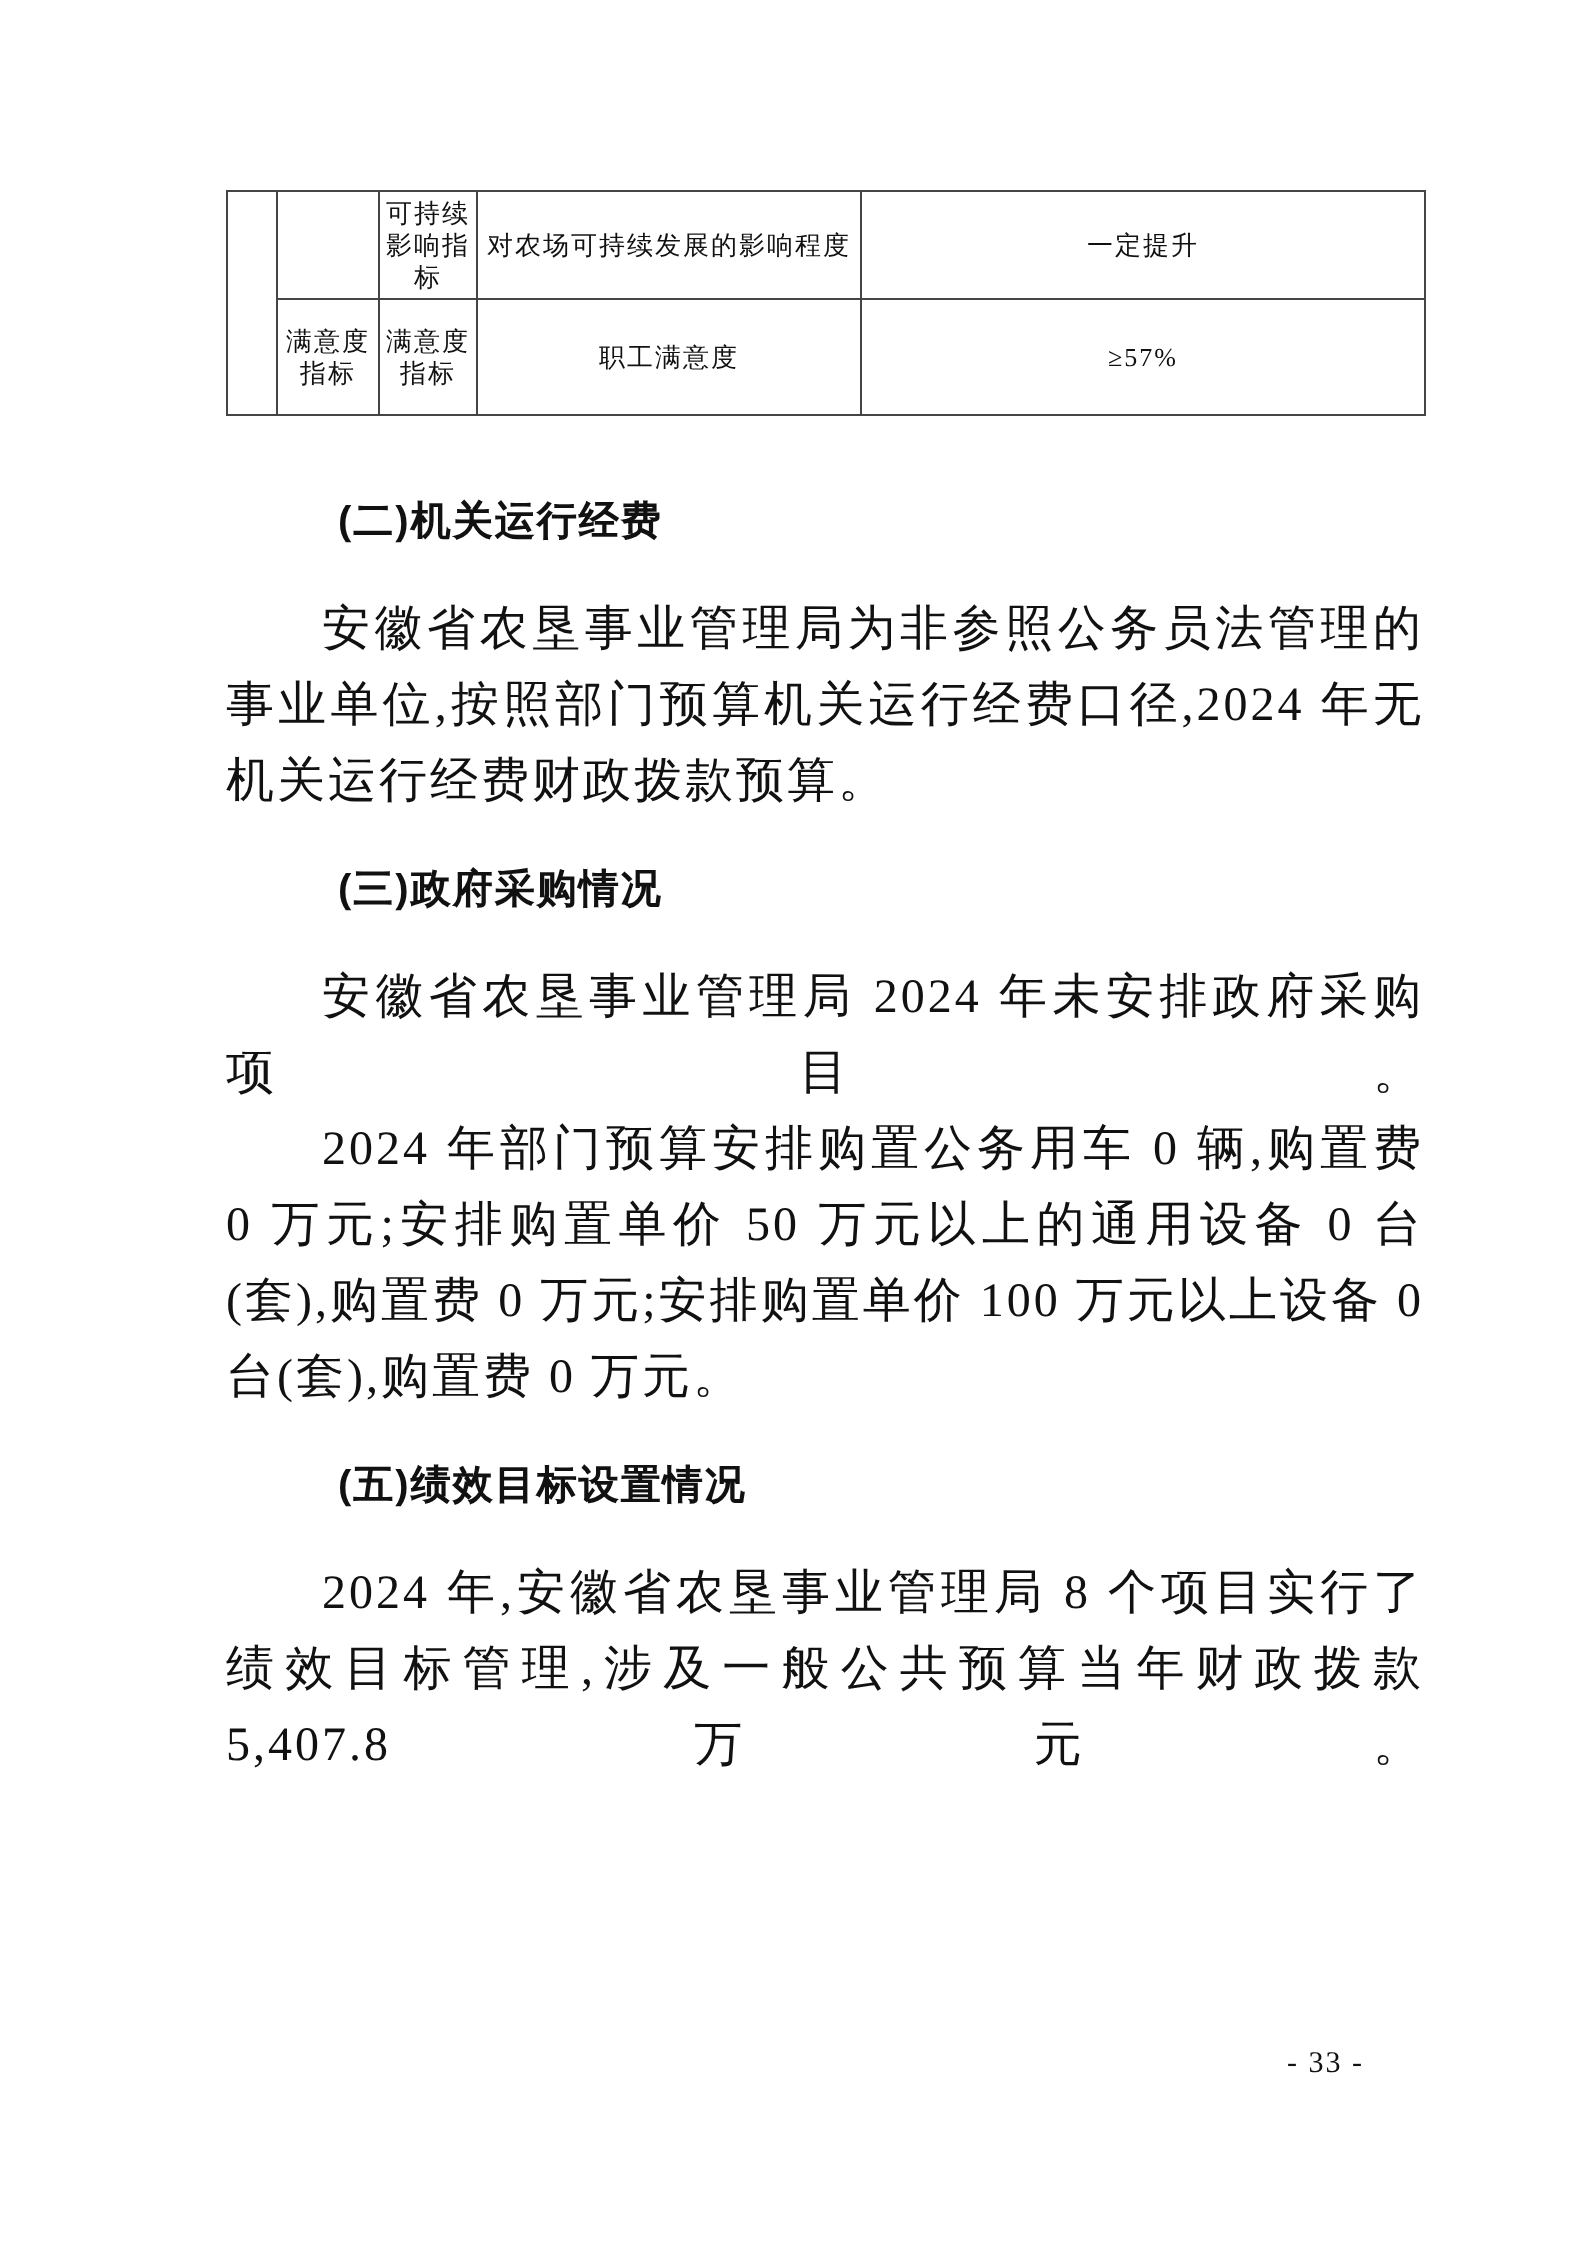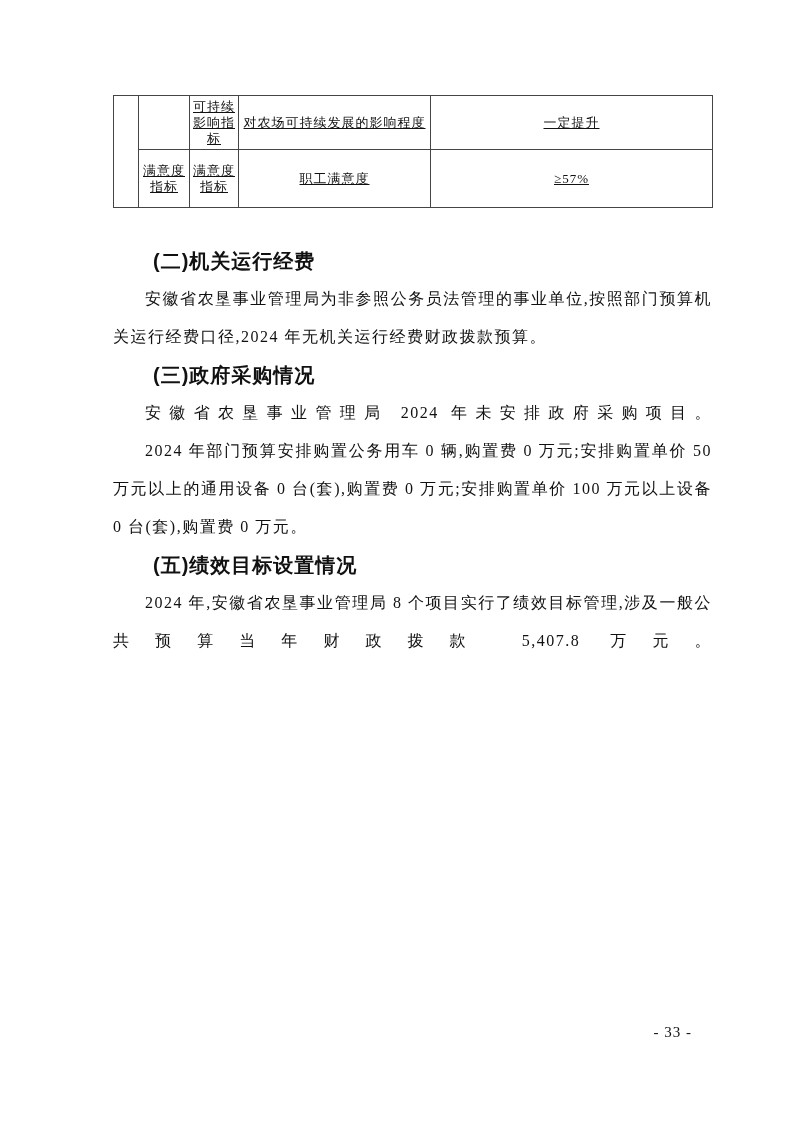--- a/index.html
+++ b/index.html
@@ -18,21 +18,20 @@
   .content {
     position: absolute;
     left: 113px; top: 95px;
     width: 599px;
   }
   
   table.perf {
     border-collapse: collapse;
     table-layout: fixed;
     width: 599px;
-    text-decoration: underline;
   }
   table.perf td {
     border: 1px solid #454545;
     text-align: center;
     vertical-align: middle;
     font-size: 13px;
     line-height: 16px;
     letter-spacing: 1px;
     padding: 2px 2px;
     overflow: hidden;
@@ -42,36 +41,36 @@
   tr.r2 { height: 58px; }
   
   .sections { margin-top: 34px; }
   .sec-heading {
     font-family: "Liberation Sans", "DejaVu Sans", sans-serif;
     font-weight: bold;
     font-size: 20px;
     line-height: 38px;
     text-indent: 2em;
     letter-spacing: 1px;
-    margin: 0;
+    margin: 16px;
   }
   .sec-para {
-    font-size: 16px;
+    font-size: 24px;
     line-height: 38px;
     text-indent: 2em;
     letter-spacing: 1.5px;
     text-align: justify;
     text-align-last: left;
     margin: 0;
   }
   .sec-para.stretch { text-align-last: justify; }
   
   .footer {
     position: absolute;
-    left: 123px; top: 1024px;
+    left: 113px; top: 1024px;
     width: 599px;
     text-align: right;
     padding-right: 30px;
     box-sizing: border-box;
     font-size: 15px;
     letter-spacing: 1px;
   }
 </style>
 </head>
 <body>

